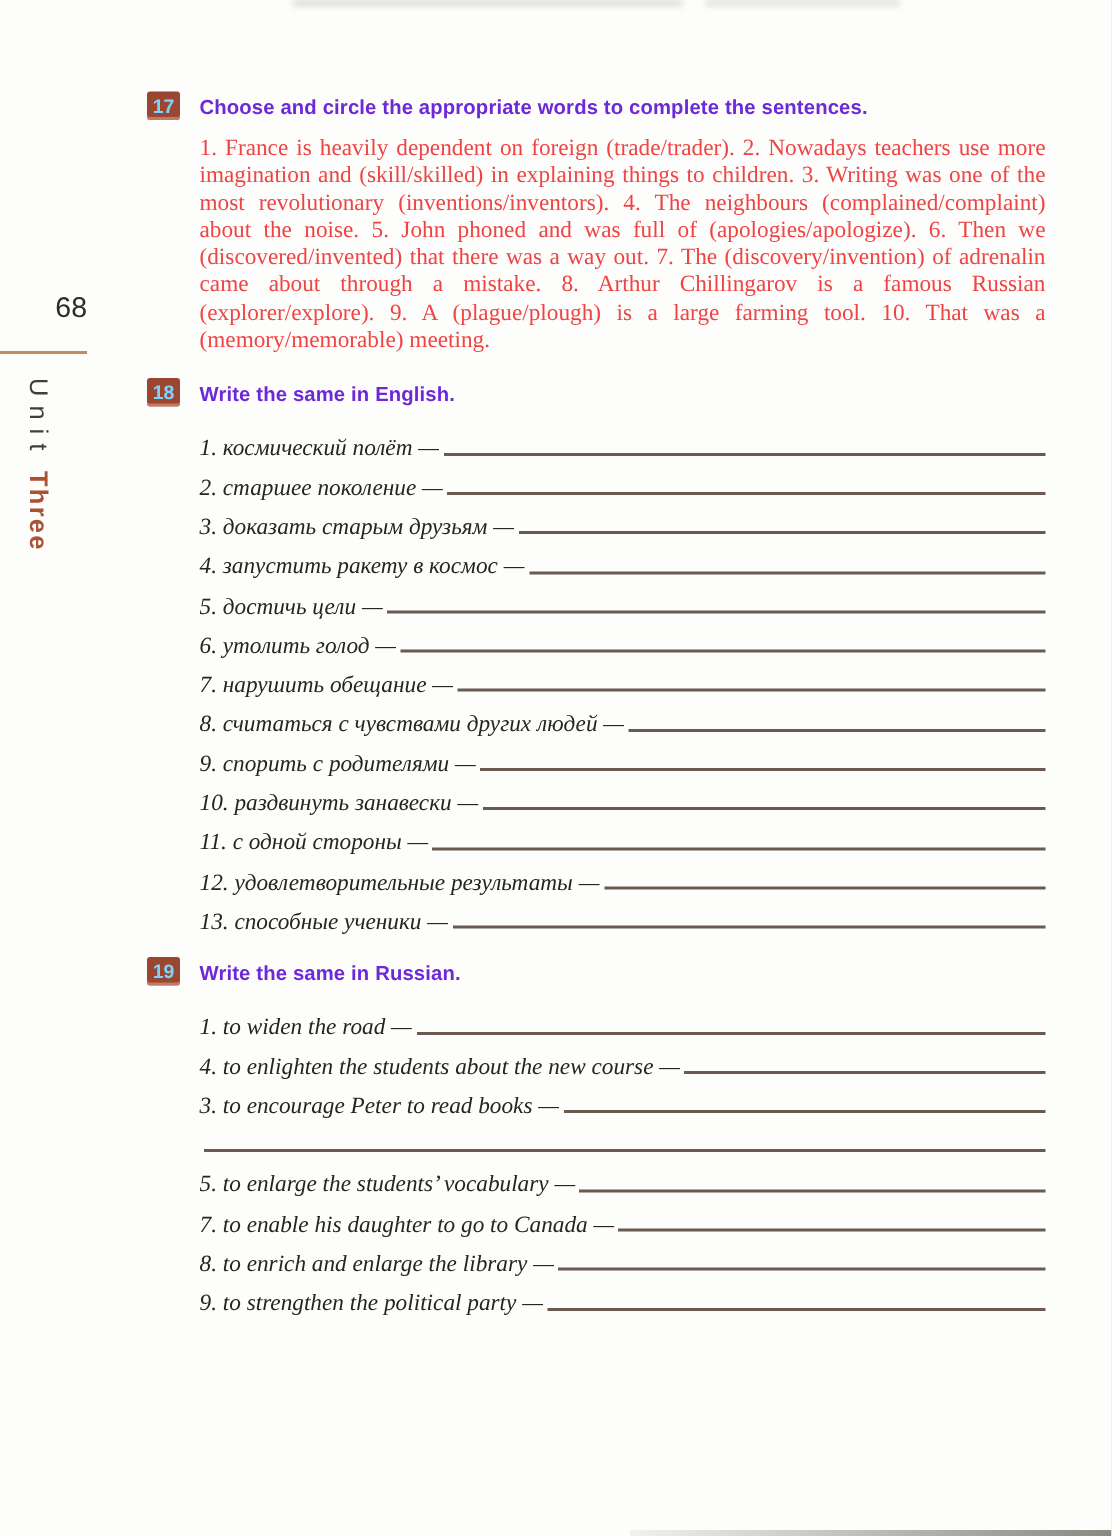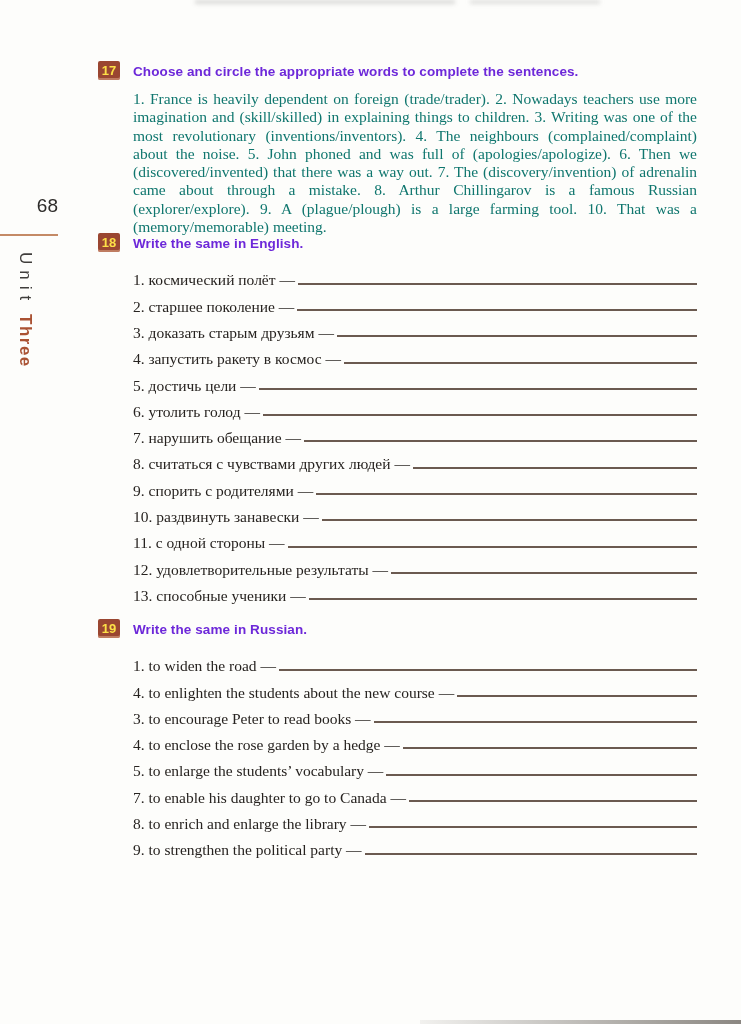--- a/index.html
+++ b/index.html
@@ -29,48 +29,48 @@
     font-size:17px;
   }
   .unit-word  { color:#403e3c; letter-spacing:6px; }
   .unit-name  { font-weight:bold; color:#aa5233; letter-spacing:1.5px; margin-top:8px; }
 
   
   .content { position:absolute; left:133px; top:0; width:564px; }
 
   .exercise { position:relative; }
   .ex-17 { margin-top:64px; }
-  .ex-18 { }
+  .ex-18 { margin-top:19px; }
   .ex-19 { margin-top:18px; }
 
   .badge {
     position:absolute; left:-35px; top:-3px;
     width:22px; height:19px;
     background:#9a4631;
     border-radius:2px;
-    color:#fde047;
+    color:#7dd3fc;
     font-family:"Liberation Sans", sans-serif;
     font-weight:bold; font-size:13px;
     display:flex; align-items:center; justify-content:center;
     box-shadow: inset 0 -2px 0 rgba(222,170,136,0.55);
   }
   .instruction {
     font-family:"Liberation Sans", sans-serif;
     font-size:13.5px; font-weight:bold;
     color:#6d28d9; letter-spacing:0.1px;
   }
 
   .paragraph {
     margin-top:11px;
     font-size:15.5px; line-height:18.3px;
     text-align:justify;
-    color:#0f766e;
-  }
-
-  .items { margin-top:11px; }
+    color:#ef4444;
+  }
+
+  .items { margin-top:11px;font-style:italic; }
   .item-row { display:flex; align-items:flex-end; height:26.3px; }
   .item-label {
     font-size:15.5px; color:#272320;
     white-space:nowrap; line-height:1.05;
   }
   .answer-blank {
     flex:1; min-width:30px;
     margin-left:3px; margin-bottom:4px;
     border-bottom:2px solid #6b5a50;
   }
@@ -179,21 +179,20 @@
           </div>
         <div class="item-row">
             <span class="item-label">4. to enlighten the students about the new course —</span>
             <span class="answer-blank"></span>
           </div>
         <div class="item-row">
             <span class="item-label">3. to encourage Peter to read books —</span>
             <span class="answer-blank"></span>
           </div>
         <div class="item-row">
-            <span class="item-label">4. to enclose the rose garden by a hedge —</span>
             <span class="answer-blank"></span>
           </div>
         <div class="item-row">
             <span class="item-label">5. to enlarge the students’ vocabulary —</span>
             <span class="answer-blank"></span>
           </div>
         <div class="item-row">
             <span class="item-label">7. to enable his daughter to go to Canada —</span>
             <span class="answer-blank"></span>
           </div>

